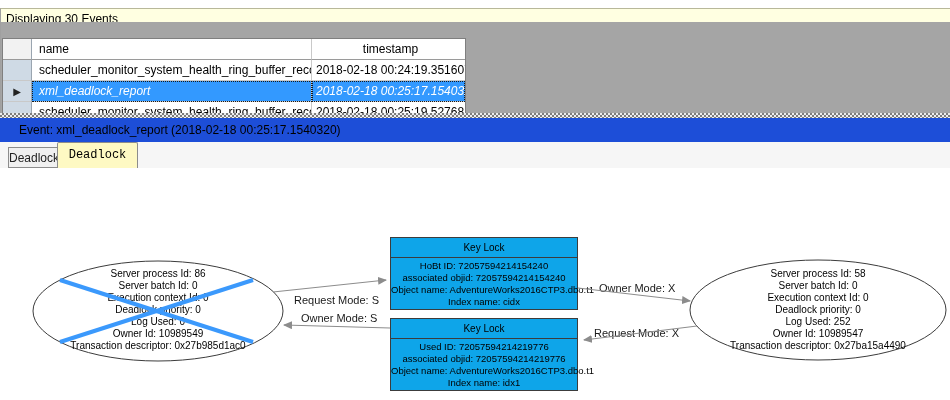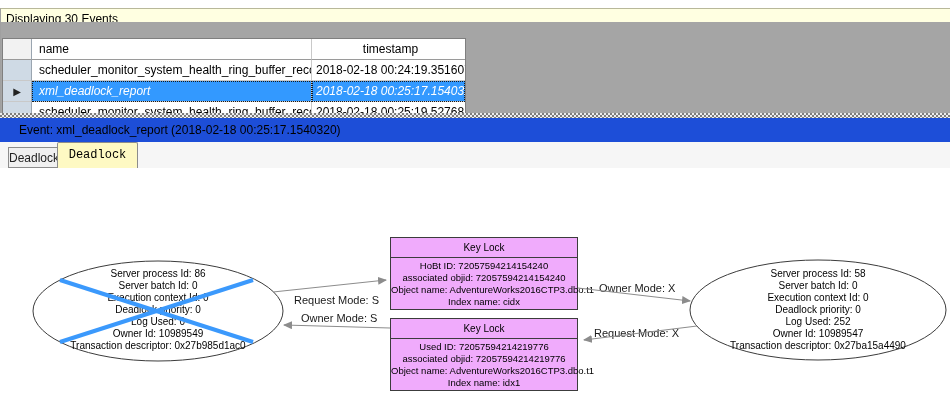--- a/index.html
+++ b/index.html
@@ -58,21 +58,21 @@
   .svg-top  { z-index:4; pointer-events:none; }
   .node-ellipse { fill:#fff; stroke:#3c3c3c; stroke-width:1; }
   .edge-line { stroke:#8c8c8c; stroke-width:1; fill:none; }
   .victim-x { stroke:var(--victim-cross,#3b99fc); stroke-width:4; }
 
   .overlay { position:absolute; z-index:2; }
   .proc-text { text-align:center; font-size:10px; line-height:12px; color:#000; }
   .proc-left  { left:33px;  top:100px; width:250px; }
   .proc-right { left:690px; top:100px; width:256px; }
 
-  .lock-box { position:absolute; width:188px; height:73px; background:#f0abfc;
+  .lock-box { position:absolute; width:188px; height:73px; background:#0ea5e9;
     border:1px solid #3c3c3c; z-index:2; }
   .lock-top { left:390px; top:69px; }
   .lock-bottom { left:390px; top:150px; }
   .lock-title { height:20px; line-height:19px; text-align:center; font-size:10px;
     border-bottom:1px solid #3c3c3c; color:#000; }
   .lock-body { padding-top:2px; text-align:center; font-size:9.5px; line-height:12px;
     white-space:nowrap; color:#000; }
 
   .edge-label { position:absolute; z-index:3; font-size:11px; color:#1a1a1a; white-space:nowrap; }
   .el-0 { left:294px; top:106px;margin-top:20px; }

